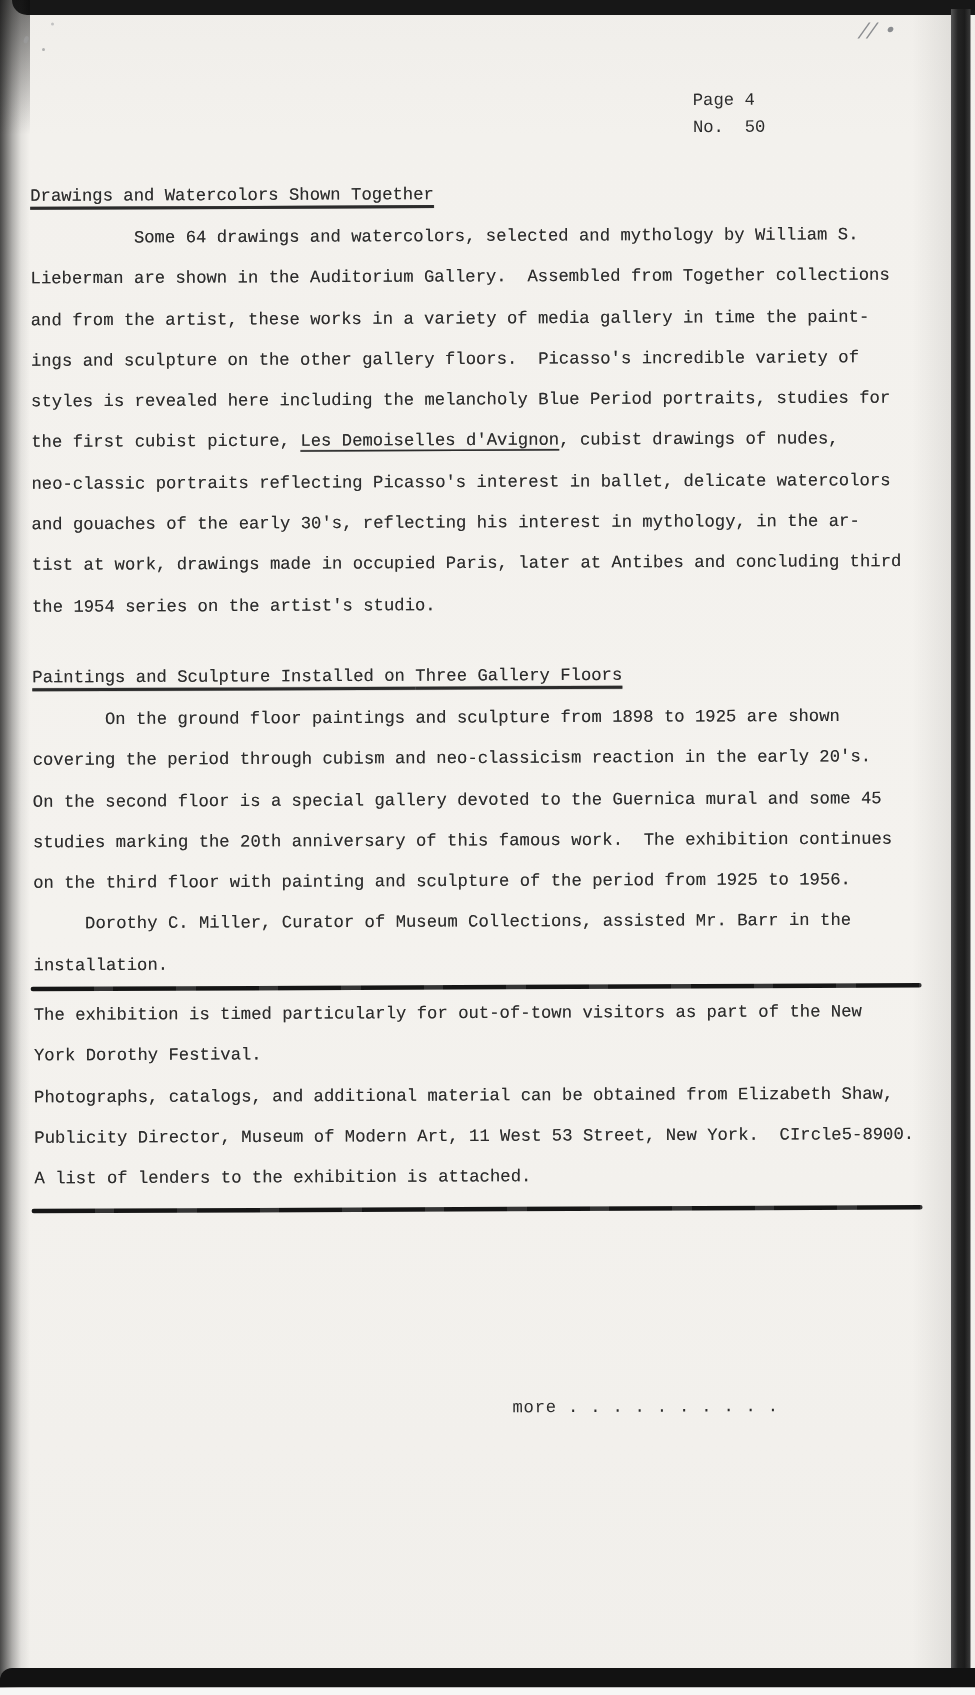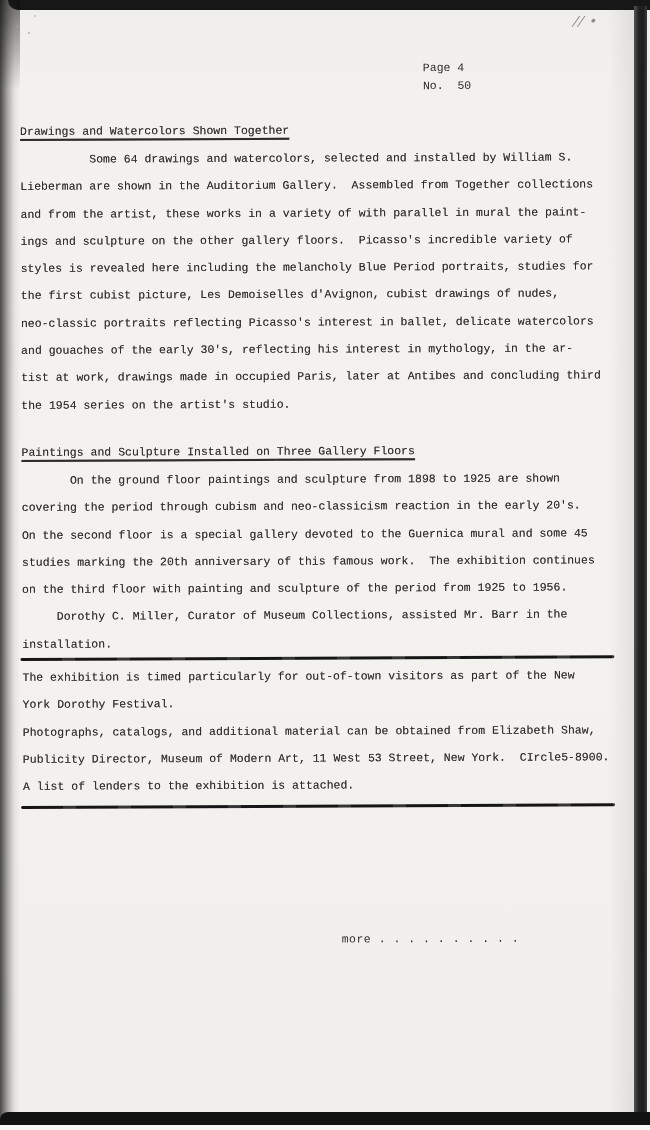--- a/index.html
+++ b/index.html
@@ -51,20 +51,21 @@
   
   .content {
     position: absolute; inset: 0;
     font-size: 11.5px; color: #2c2c2c;
     transform: rotate(-0.25deg); transform-origin: 0 50%;
   }
   .content span { text-shadow: 0 0 0.4px rgba(50,50,50,0.55); }
   .tline { height: 27.3px; line-height: 27.3px; white-space: pre; }
   .bold { font-weight: 400; text-shadow: 0.5px 0 0 rgba(35,35,35,0.85); }
   .underline {
+    text-decoration: underline;
     text-underline-offset: 2.5px;
     text-decoration-thickness: 1.3px;
   }
   .h { position: absolute; left: 22px; }
   .h .tline { height: 20px; line-height: 20px; }
   .h .tline span {
     text-decoration: underline;
     text-underline-offset: 3.5px;
     text-decoration-thickness: 1.5px;
   }
@@ -75,21 +76,21 @@
   .p2 { top: 467px; }
   .notes { top: 664px; }
   .rule {
     position: absolute; left: 20px; width: 594px; height: 3px;
     background: repeating-linear-gradient(90deg, #161616 0px, #161616 42px, #343434 42px, #343434 55px);
     border-radius: 2px;
   }
   .rule1 { top: 658px; }
   .rule2 { top: 806px; }
   .pagenum {
-    position: absolute; left: 425px; top: 61px;
+    position: absolute; left: 464px; top: 61px;
     font-size: 11.5px;
   }
   .pagenum div { height: 17.5px; line-height: 17.5px; white-space: pre; }
   .handwritten {
     position: absolute; left: 576px; top: 16px;
     font-family: "DejaVu Sans", sans-serif; font-style: italic;
     font-size: 13px; color: #8b8d90; letter-spacing: 1px;
     transform: skewX(-12deg);
   }
   .more {
@@ -116,23 +117,23 @@
 
     <div class="pagenum">
       <div>Page 4</div>
       <div>No.  50</div>
     </div>
 
     <div class="h h1">
         <div class="tline"><span>Drawings and Watercolors Shown Together</span></div>
       </div>
     <div class="p p1">
-        <div class="tline"><span>          Some 64 drawings and </span><span class="bold">watercolors, selected</span><span> and installed by William S.</span></div>
+        <div class="tline"><span>          Some 64 drawings and </span><span class="bold">watercolors, selected</span><span> and mythology by William S.</span></div>
         <div class="tline"><span>Lieberman are shown in the Auditorium </span><span class="bold">Gallery.  Assembled</span><span> from Together collections</span></div>
-        <div class="tline"><span>and from the artist, these works in a </span><span class="bold">variety</span><span> of with parallel </span><span class="bold">in mural the paint-</span></div>
+        <div class="tline"><span>and from the artist, these works in a </span><span class="bold">variety</span><span> of media gallery </span><span class="bold">in time the paint-</span></div>
         <div class="tline"><span>ings and sculpture on the other gallery floors.  Picasso's incredible variety of</span></div>
         <div class="tline"><span>styles is revealed here including the melancholy Blue Period portraits, studies for</span></div>
         <div class="tline"><span>the first cubist picture, </span><span class="underline">Les Demoiselles d'Avignon</span><span>, cubist drawings of nudes,</span></div>
         <div class="tline"><span>neo-classic portraits reflecting Picasso's interest in ballet, delicate watercolors</span></div>
         <div class="tline"><span>and gouaches of the early 30's, reflecting his interest in mythology, in the ar-</span></div>
         <div class="tline"><span>tist at work, drawings made in occupied </span><span class="bold">Paris, later</span><span> at Antibes and concluding third</span></div>
         <div class="tline"><span>the 1954 series on the artist's studio.</span></div>
       </div>
 
     <div class="h h2">

